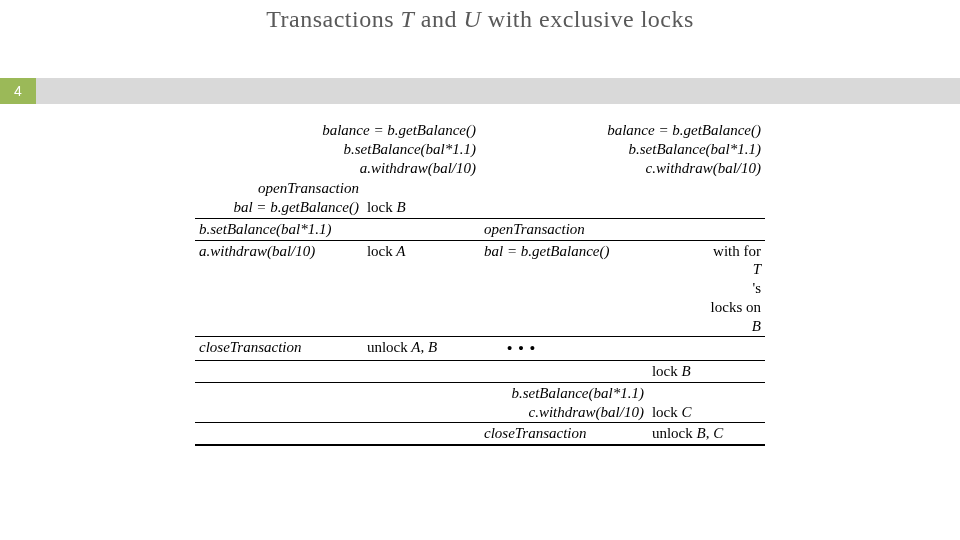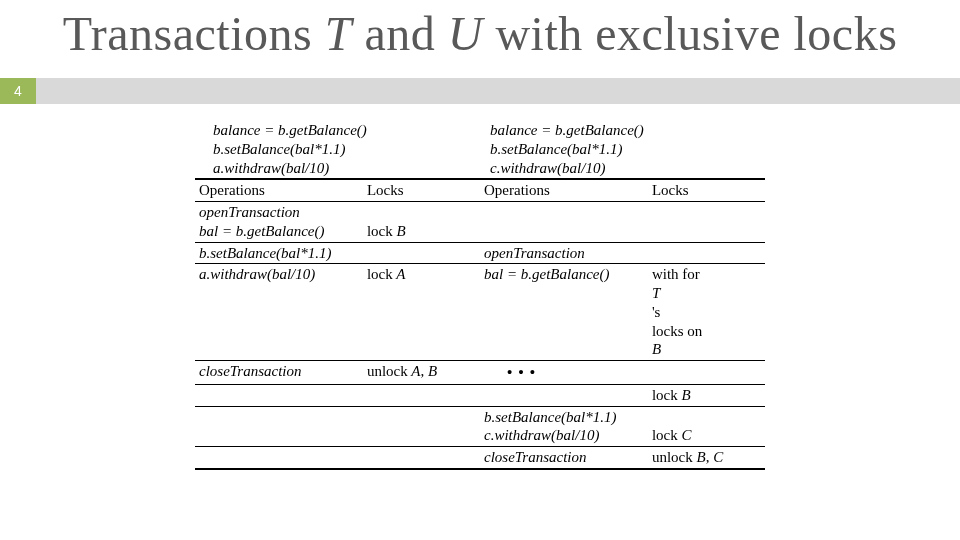--- a/index.html
+++ b/index.html
@@ -16,21 +16,21 @@
     height: 540px;
     position: relative;
   }
   .title {
     position: absolute;
     top: 6px;
     left: 0;
     width: 960px;
     text-align: center;
     font-family: "Times New Roman", Times, serif;
-    font-size: 48px;
+    font-size: 24px;
     color: #595959;
     letter-spacing: 0.5px;
   }
   .title .italic { font-style: italic; }
 
   .page-badge-wrap {
     position: absolute;
     top: 78px;
     left: 0;
     width: 960px;
@@ -89,21 +89,21 @@
 
   .dots {
     font-family: "Times New Roman", Times, serif;
     font-size: 34px;
     line-height: 10px;
     letter-spacing: 6px;
     padding-left: 20px;
     position: relative;
     top: -4px;
   }
-  .multiline span { display: block; }
+  .multiline span { display: block; text-align: right; }
 </style>
 </head>
 <body>
 
 <div class="slide">
 
   <div class="title">
     <span>Transactions </span><span class="italic">T</span><span> and </span><span class="italic">U</span><span> with exclusive locks</span>
   </div>
 
@@ -129,26 +129,20 @@
           <span>b.setBalance(bal*1.1)</span>
           <span>a.withdraw(bal/10)</span>
         </td>
         <td colspan="2" class="ital multiline" style="padding-left:10px;">
           <span>balance = b.getBalance()</span>
           <span>b.setBalance(bal*1.1)</span>
           <span>c.withdraw(bal/10)</span>
         </td>
       </tr>
 
-      <tr class="row-top-thick row-bottom-thin">
-        <td>Operations</td>
-        <td>Locks</td>
-        <td>Operations</td>
-        <td>Locks</td>
-      </tr>
 
       <tr class="row-bottom-thin">
         <td class="multiline">
           <span class="ital">openTransaction</span>
           <span class="ital">bal =  b.getBalance()</span>
         </td>
         <td style="vertical-align:bottom;">
           <span>lock<span class="ital"> B</span></span>
         </td>
         <td></td>

